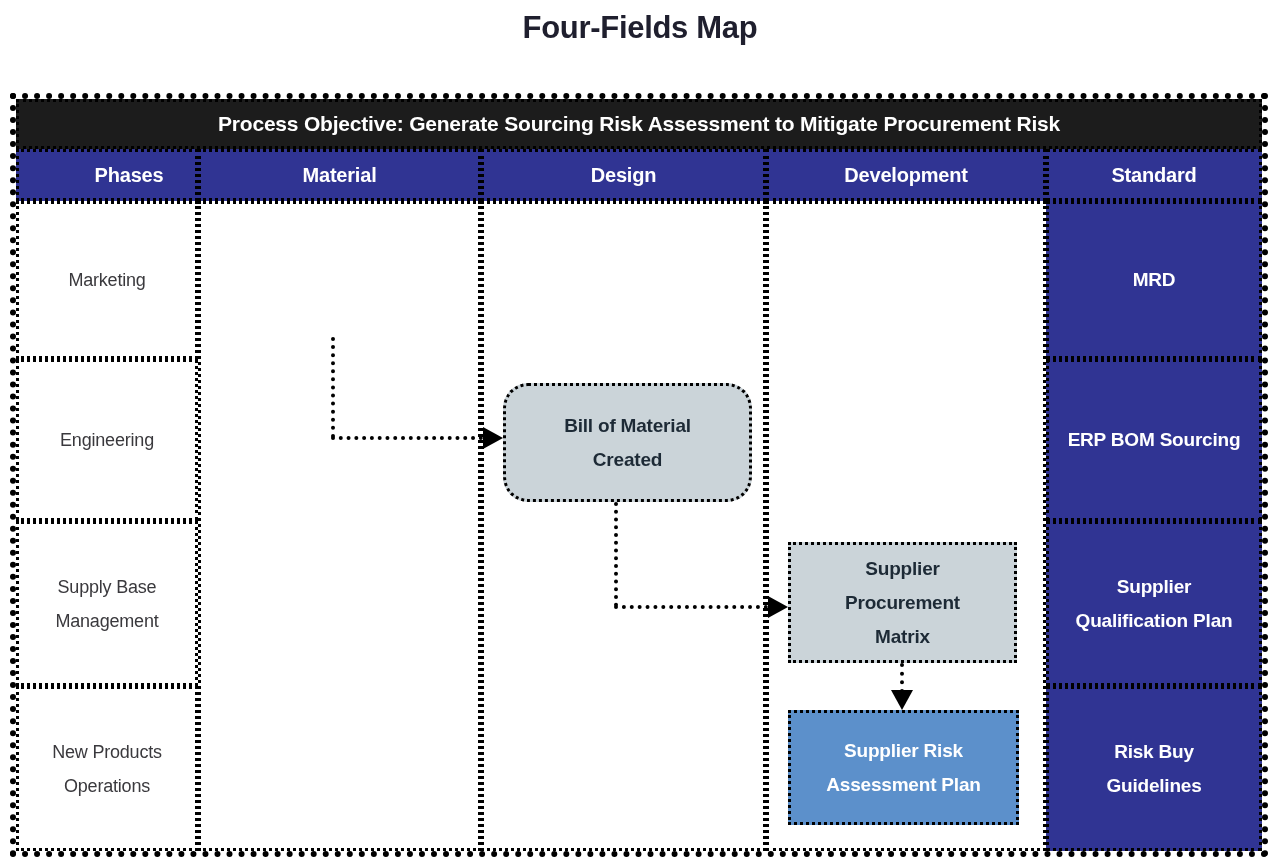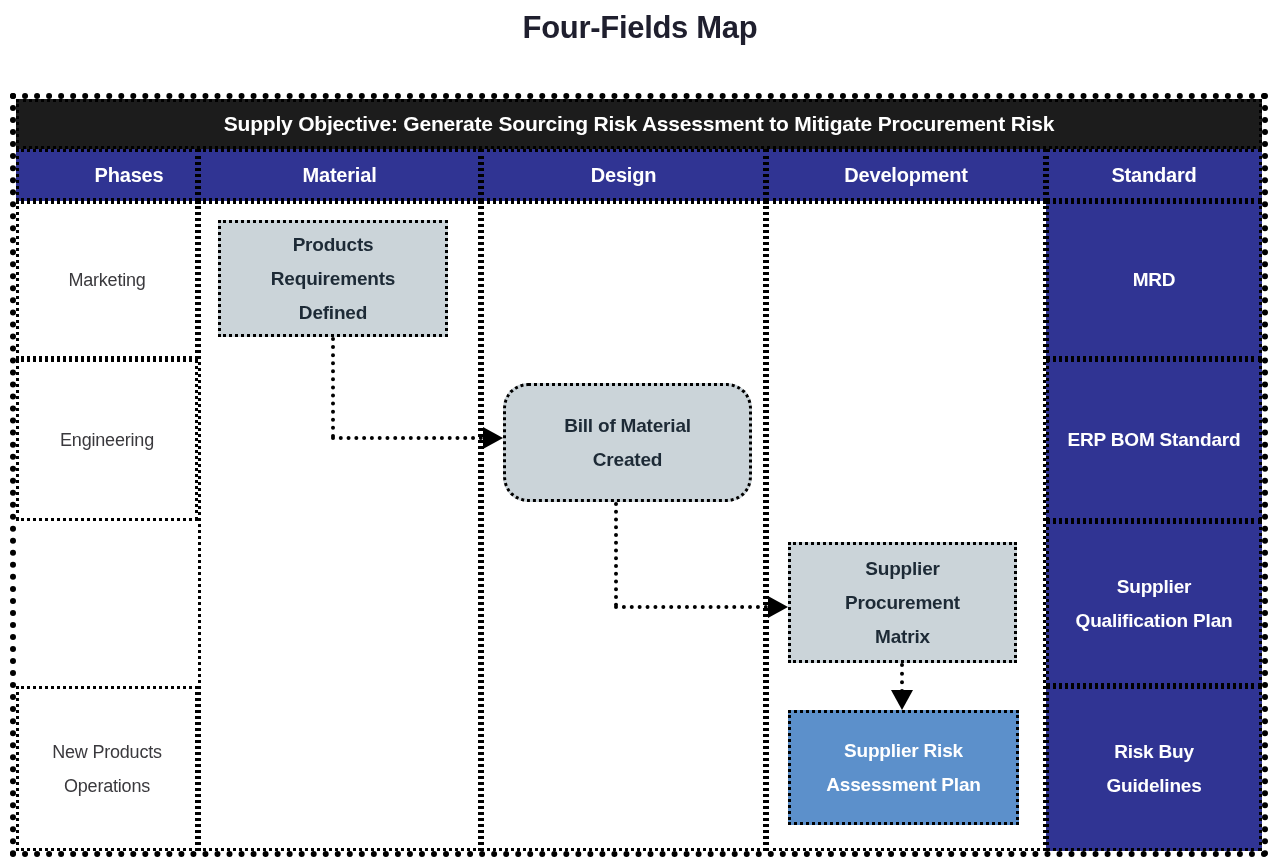--- a/index.html
+++ b/index.html
@@ -129,47 +129,46 @@
   .v3{left:884px;top:564px;height:30px;}
   .a3{left:875px;top:591px;}
 </style>
 </head>
 <body>
 
 <div class="page-title">Four-Fields Map</div>
 
 <div class="ffm-grid">
 
-  <div class="cell objective">Supply Objective: Generate Sourcing Risk Assessment to Mitigate Procurement Risk</div>
+  <div class="cell objective">Process Objective: Generate Sourcing Risk Assessment to Mitigate Procurement Risk</div>
 
   <div class="cell colhead c1">Phases</div>
   <div class="cell colhead c2">Material</div>
   <div class="cell colhead c3">Design</div>
   <div class="cell colhead c4">Development</div>
   <div class="cell colhead c5">Standard</div>
 
   <div class="cell phase-cell r1">Marketing</div>
   <div class="cell phase-cell r2">Engineering</div>
+  <div class="cell phase-cell r3">Supply Base
+Management</div>
   <div class="cell phase-cell r4">New Products
 Operations</div>
 
   <div class="cell lane c2"></div>
   <div class="cell lane c3"></div>
   <div class="cell lane c4"></div>
 
   <div class="cell std-cell r1">MRD</div>
-  <div class="cell std-cell r2">ERP BOM Standard</div>
+  <div class="cell std-cell r2">ERP BOM Sourcing</div>
   <div class="cell std-cell r3">Supplier
 Qualification Plan</div>
   <div class="cell std-cell r4">Risk Buy
 Guidelines</div>
 
-  <div class="proc-box proc-light box-prd">Products
-Requirements
-Defined</div>
   <div class="proc-box proc-light box-bom">Bill of Material
 Created</div>
   <div class="proc-box proc-light box-spm">Supplier
 Procurement
 Matrix</div>
   <div class="proc-box proc-blue box-srap">Supplier Risk
 Assessment Plan</div>
 
   <div class="conn-v v1"></div>
   <div class="conn-h h1"></div>

